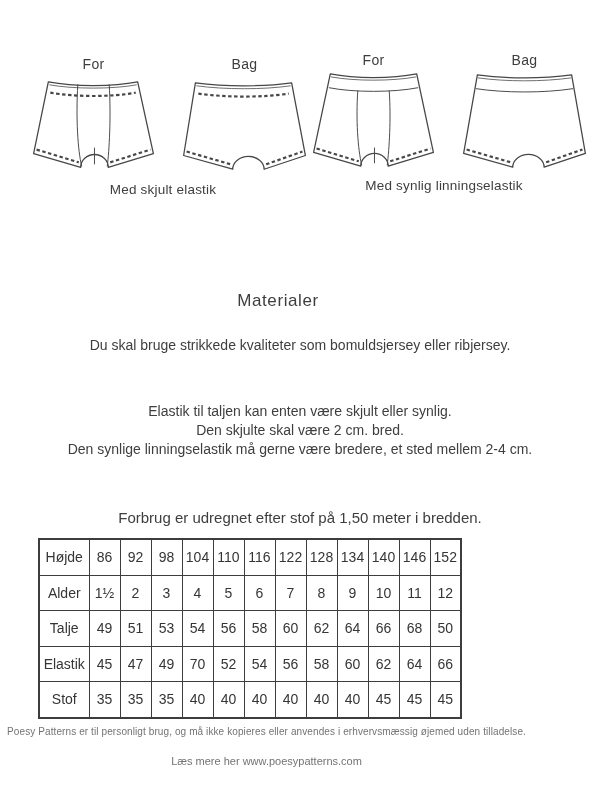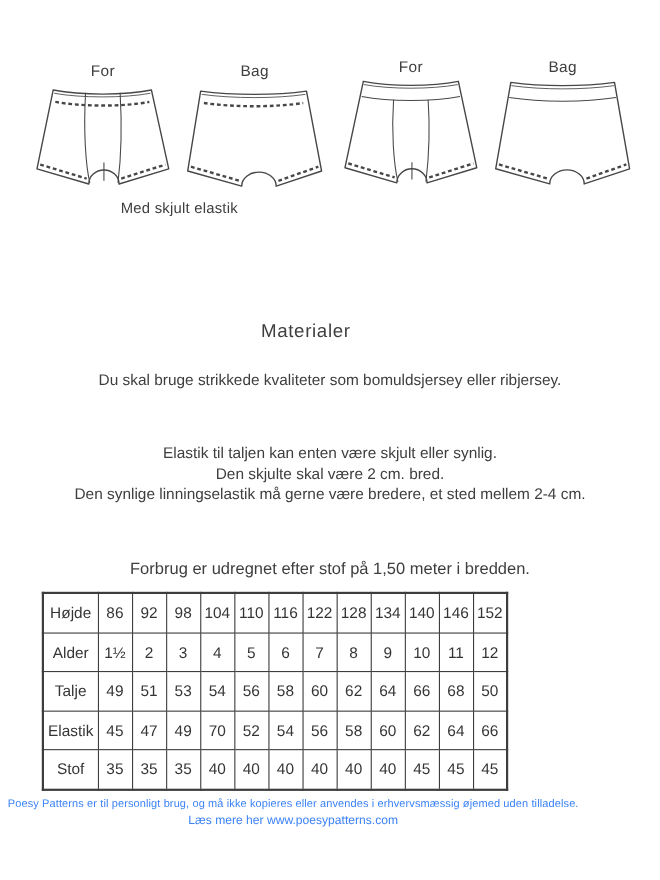--- a/index.html
+++ b/index.html
@@ -3,44 +3,44 @@
 <meta charset="utf-8">
 <style>
   html,body{margin:0;padding:0;background:#fff;}
   .page{position:relative;width:600px;height:800px;background:#ffffff;
         font-family:"Liberation Sans", sans-serif;color:#3e3e3e;overflow:hidden;}
 
   
   .pattern-group{position:absolute;}
   #group-left{left:26px;top:56px;width:274px;}
   #group-right{left:306px;top:52px;width:276px;}
-  .figures{display:flex;gap:3px;}
+  .figures{display:flex;gap:16px;}
   .figures figure{margin:0;width:135px;}
   .fig-label{text-align:center;font-size:14px;letter-spacing:0.3px;height:18px;color:#3e3e3e;}
   svg.boxer{width:135px;height:108px;display:block;}
   .group-caption{text-align:center;font-size:13.5px;letter-spacing:0.2px;color:#3e3e3e;}
 
   
   .heading{position:absolute;top:291px;left:0;width:556px;text-align:center;
            font-size:17px;letter-spacing:0.6px;}
   .para1{position:absolute;top:337px;left:0;width:600px;text-align:center;font-size:14px;}
   .para2{position:absolute;top:375px;left:0;width:600px;text-align:center;
          font-size:14px;line-height:19px;margin-top:27px;}
 
   
   .fabric-note{position:absolute;top:509px;left:0;width:600px;text-align:center;font-size:15px;}
   .table-wrap{position:absolute;left:38px;top:538px;}
   table.size-table{border-collapse:collapse;table-layout:fixed;width:424px;border:2px solid #3d3d3d;}
   table.size-table th,table.size-table td{border:1px solid #3d3d3d;height:34.5px;
       font-size:14px;font-weight:normal;text-align:center;padding:0;color:#353535;}
 
   
-  .footer{position:absolute;top:726px;left:0;width:533px;text-align:center;color:#3b82f6;}
+  .footer{position:absolute;top:726px;left:0;width:533px;text-align:center;color:#737373;}
   .footer-line1{font-size:10px;letter-spacing:0.1px;}
-  .footer-line2{font-size:11px;margin-top:3px;}
+  .footer-line2{font-size:11px;margin-top:18px;}
 
   
   .ol{fill:none;stroke:#474747;stroke-width:1.3;stroke-linejoin:round;}
   .thin{fill:none;stroke:#474747;stroke-width:0.8;}
   .stitch{fill:none;stroke:#474747;stroke-width:2.2;stroke-dasharray:3.5 2.6;}
   .seam{fill:none;stroke:#474747;stroke-width:1;}
 </style>
 </head>
 <body>
 
@@ -94,20 +94,21 @@
         <div class="fig-label">Bag</div>
         <svg class="boxer" viewBox="0 0 134 110" aria-hidden="true">
           <path class="ol" d="M 19,5 C 48,9 86,9 115,5 L 129,85 L 87,99 A 16,13 0 0 0 55,99 L 5,85 Z"></path>
           <path class="thin" d="M 19.5,8 C 48,12 86,12 114.5,8"></path>
           <path class="seam" d="M 17.5,19 C 47,23.5 87,23.5 116.5,19"></path>
           <path class="stitch" d="M 8,81 L 53,94"></path>
           <path class="stitch" d="M 89,94 L 126,81"></path>
         </svg>
       </figure>
     </div>
+    <div class="group-caption">Med synlig linningselastik</div>
   </div>
 
   <div class="heading">Materialer</div>
   <div class="para1">Du skal bruge strikkede kvaliteter som bomuldsjersey eller ribjersey.</div>
   <div class="para2">
     <div>Elastik til taljen kan enten være skjult eller synlig.</div>
     <div>Den skjulte skal være 2 cm. bred.</div>
     <div>Den synlige linningselastik må gerne være bredere, et sted mellem 2-4 cm.</div>
   </div>
 

